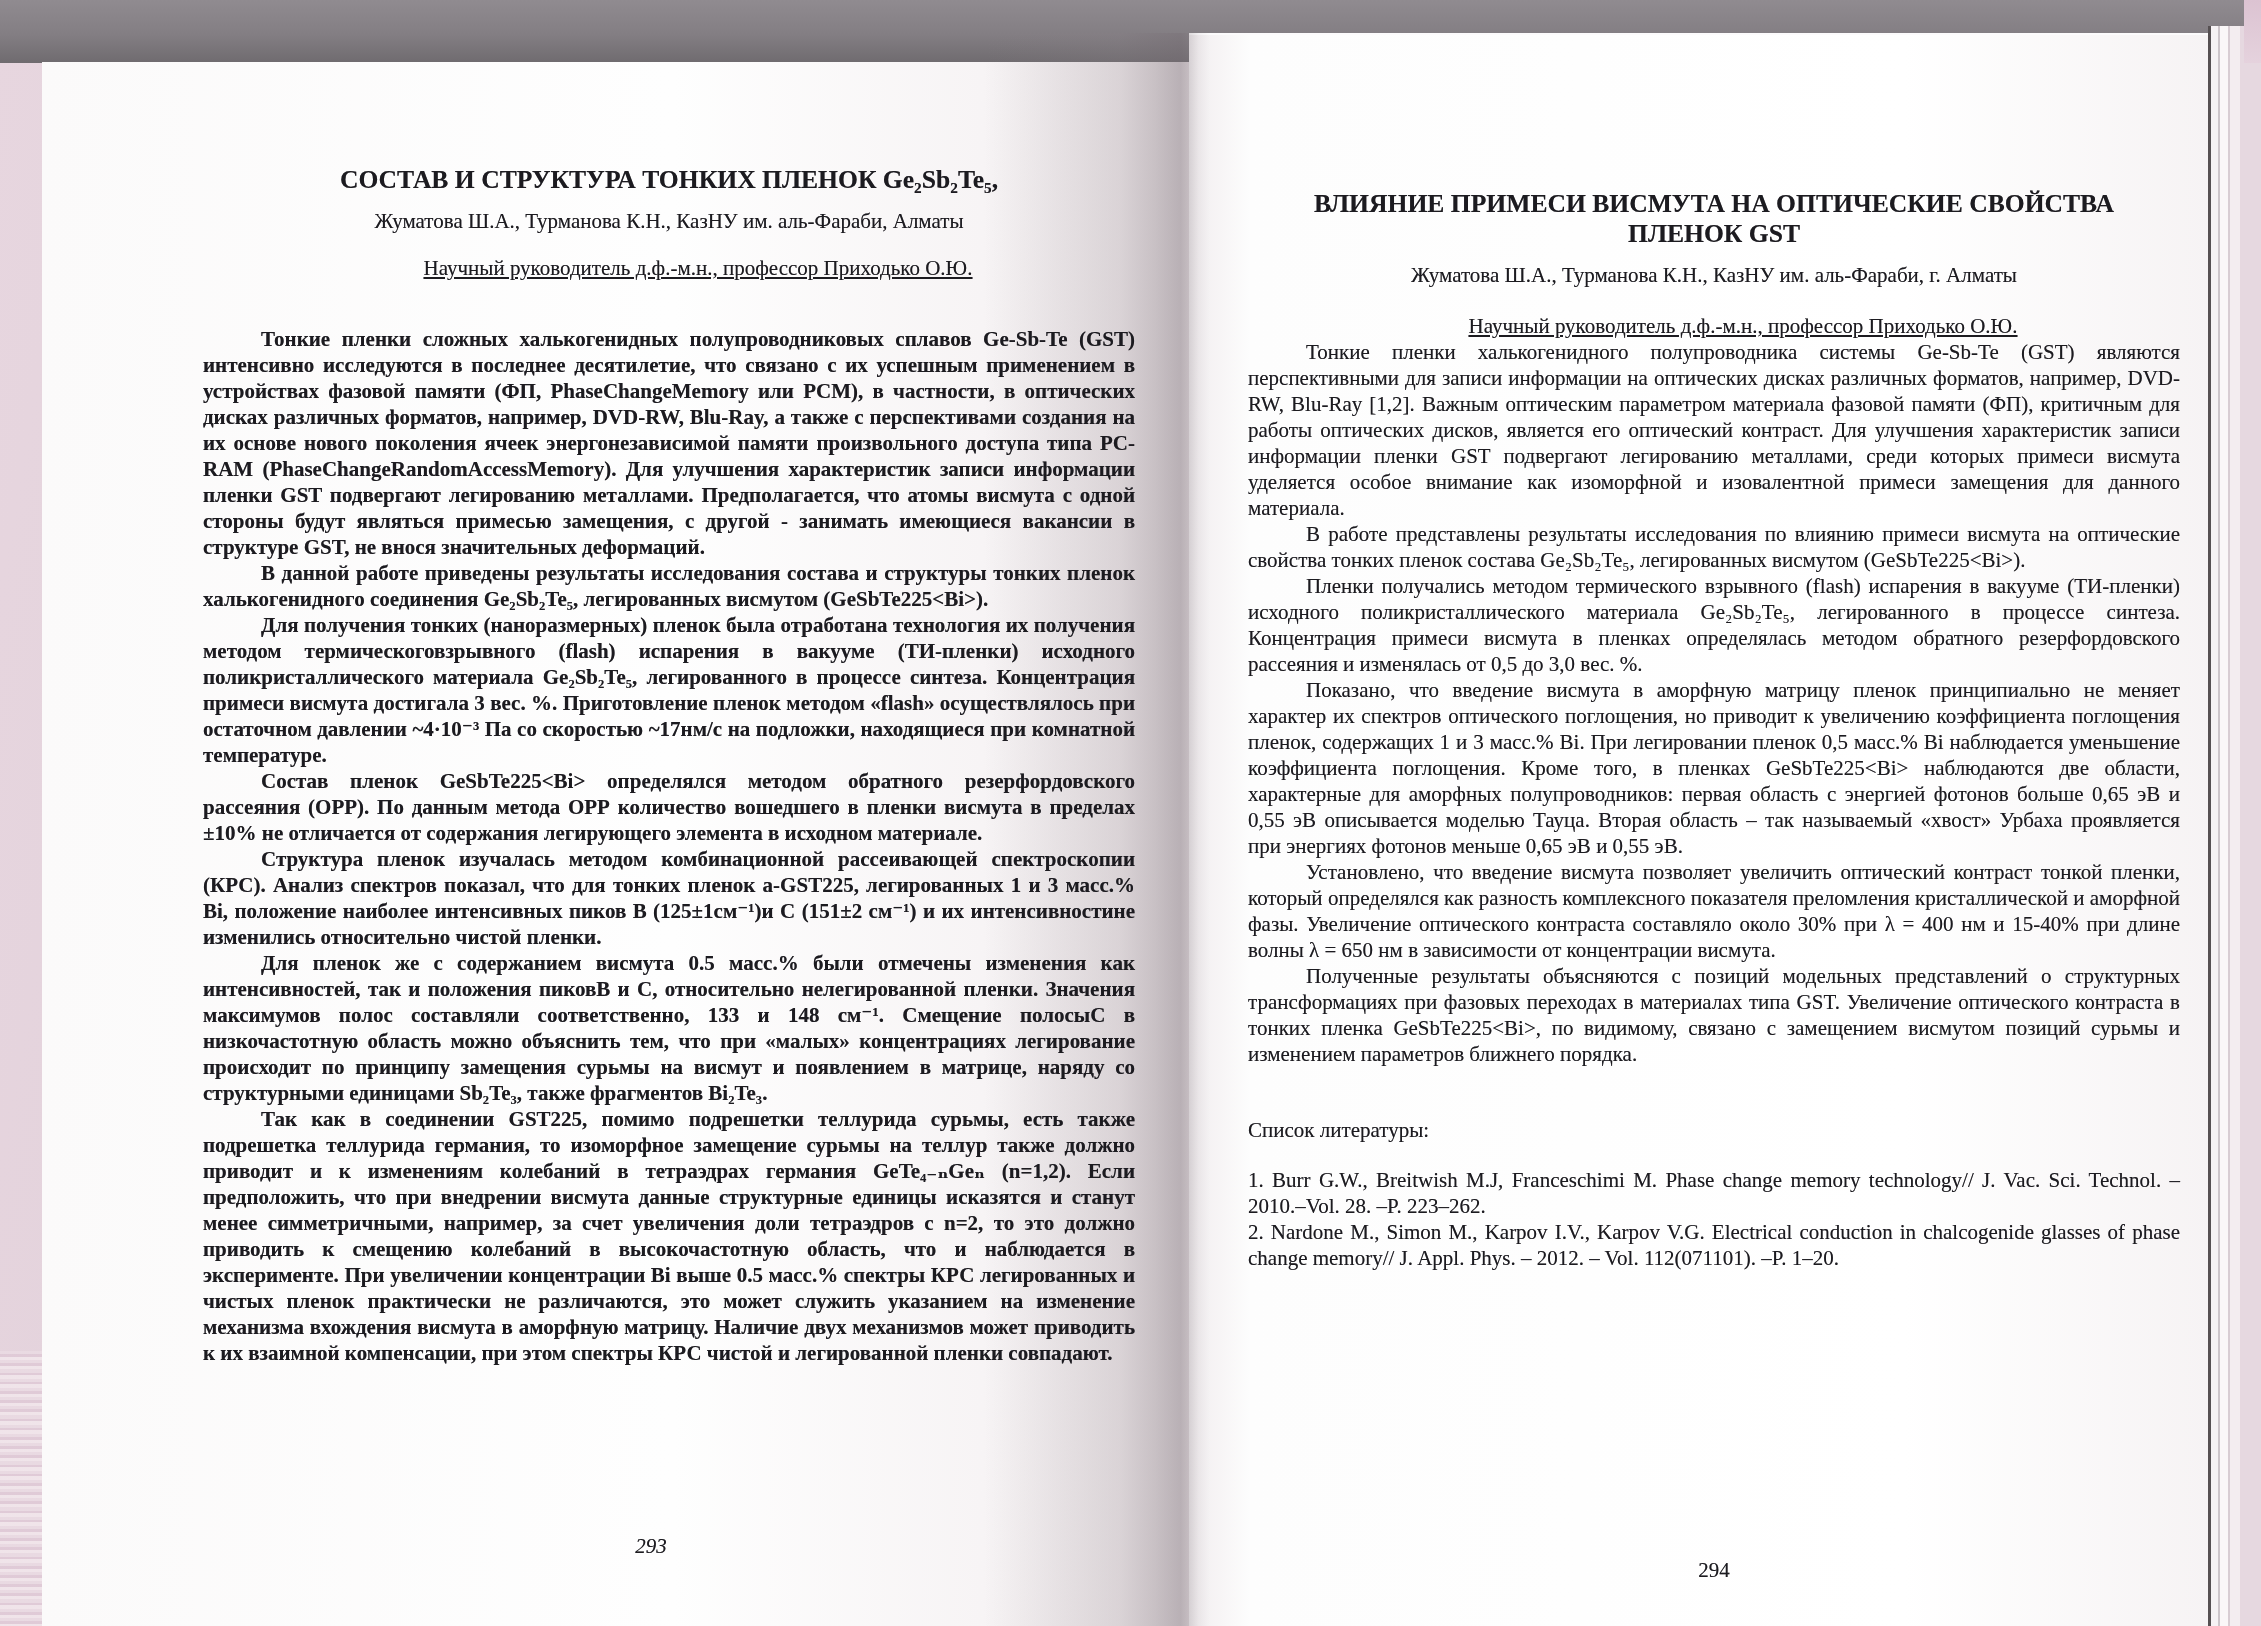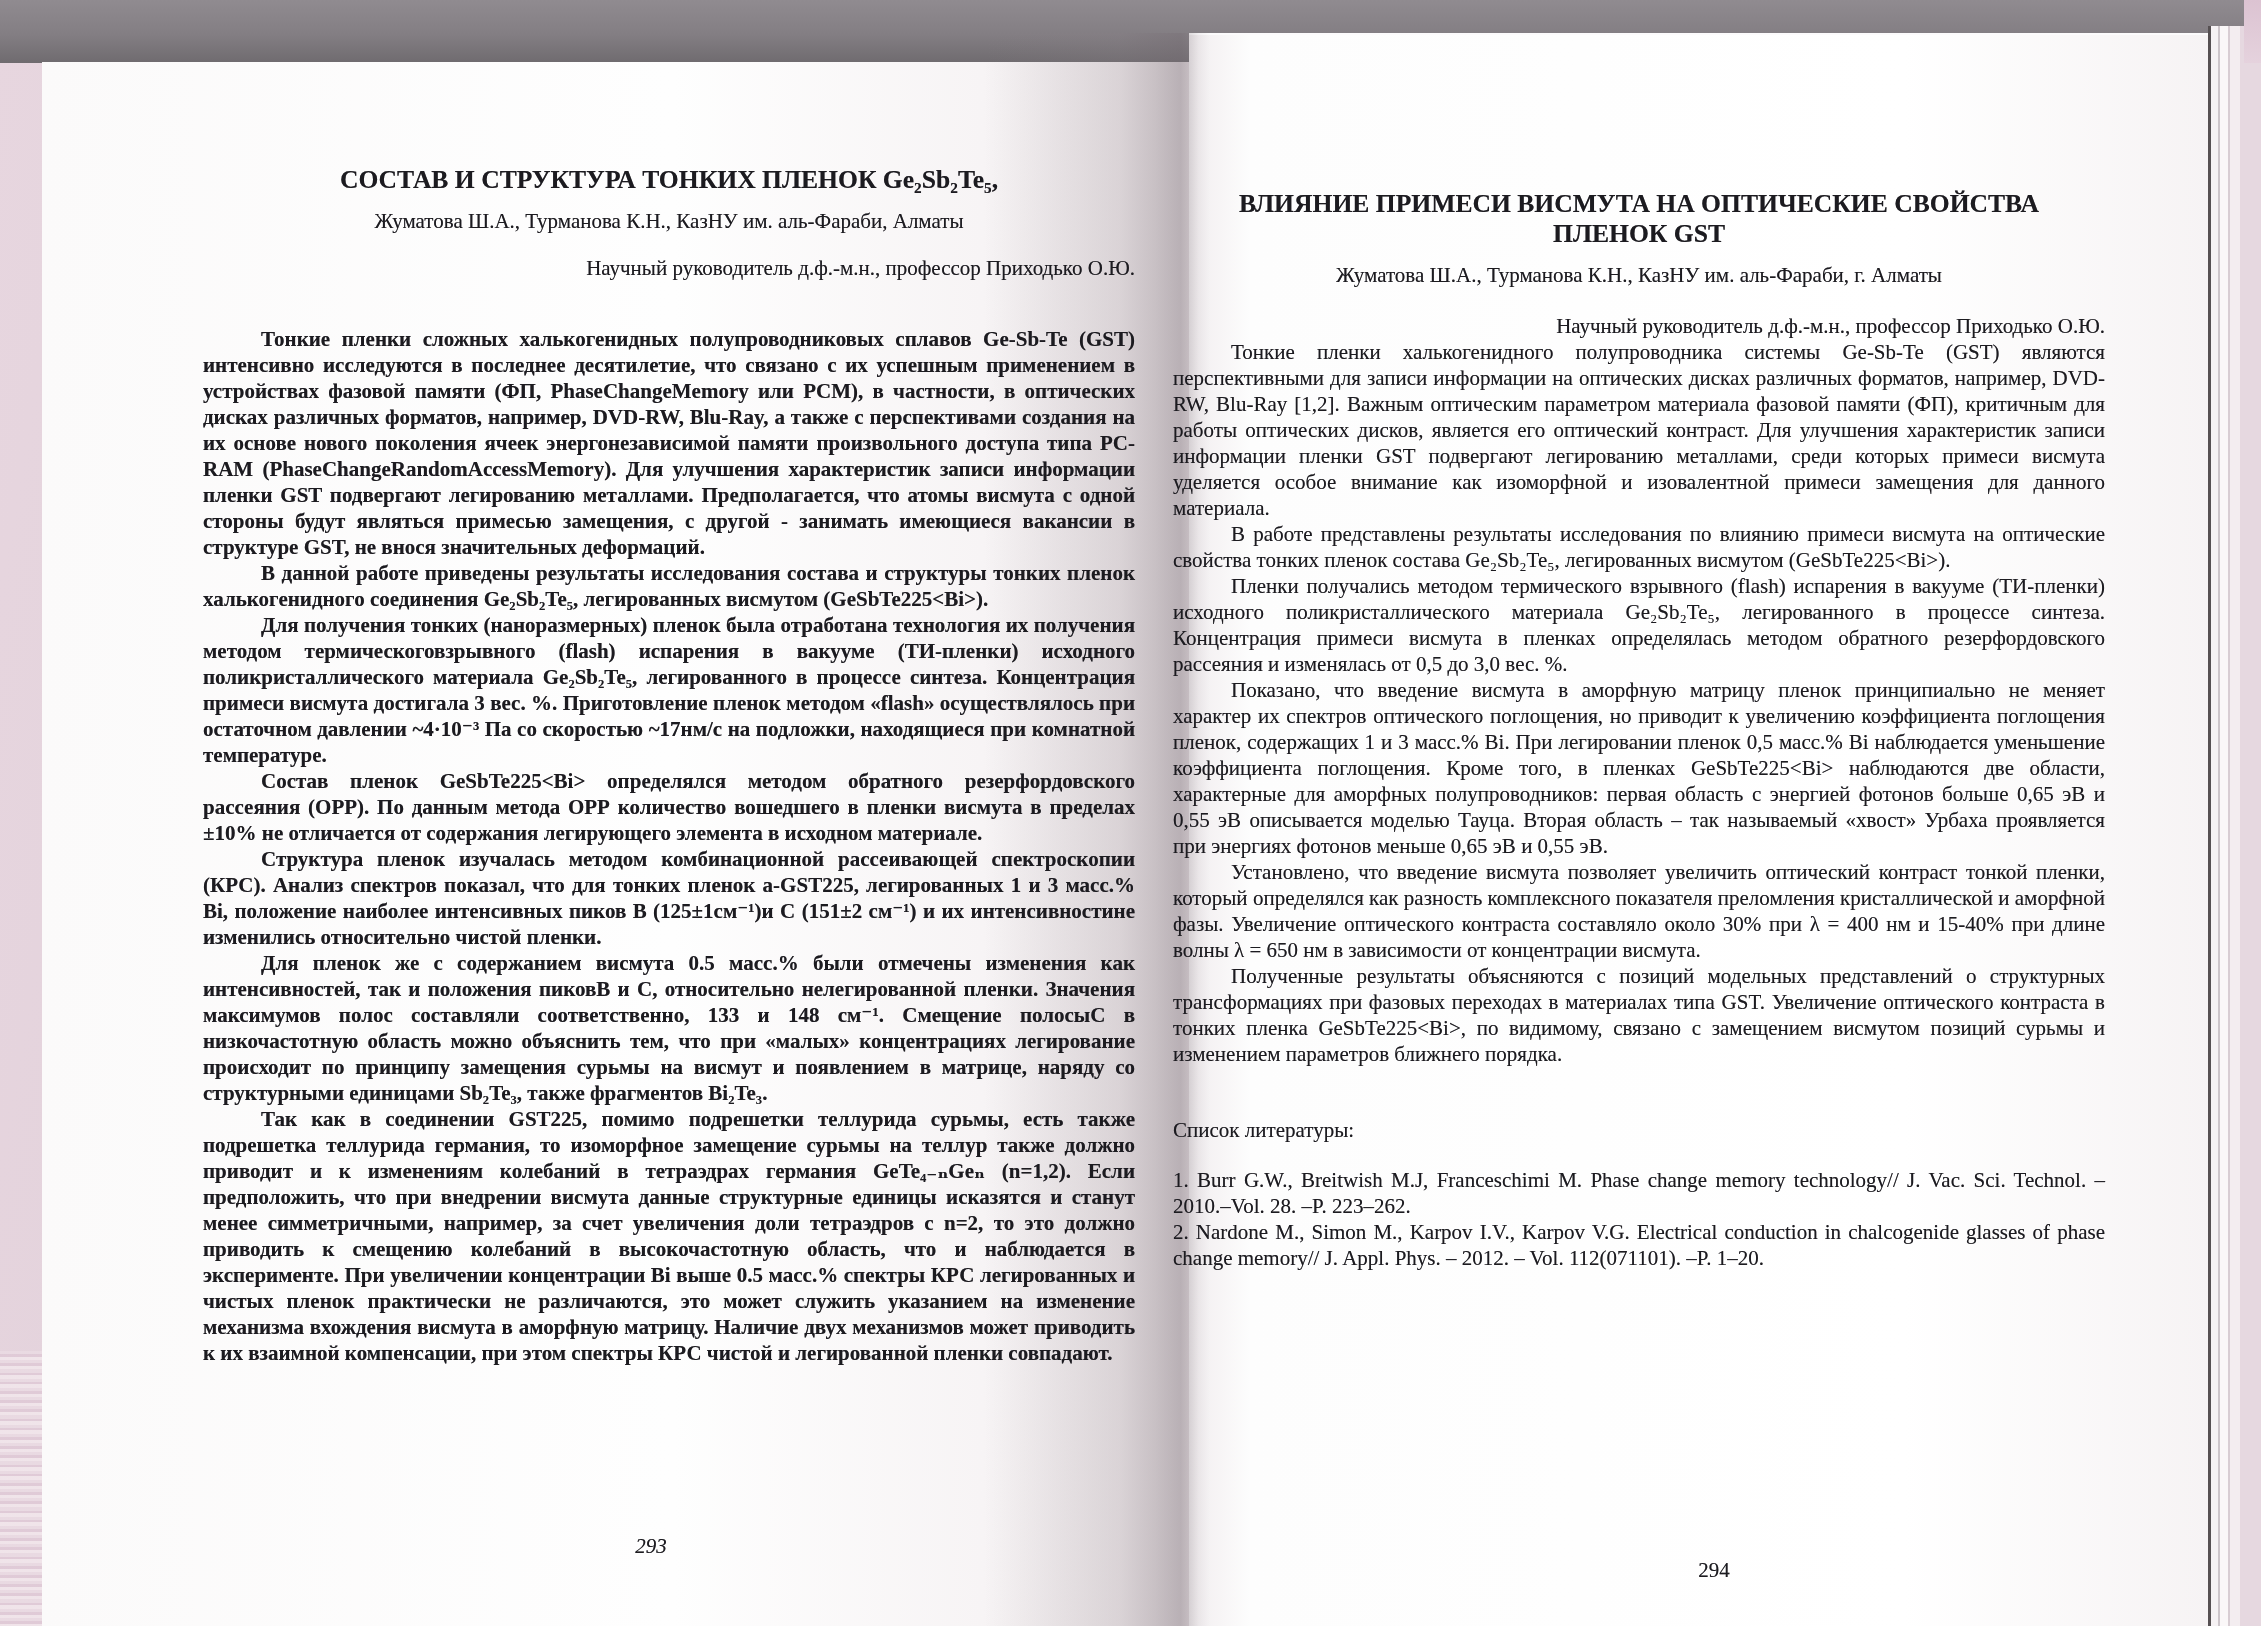--- a/index.html
+++ b/index.html
@@ -42,24 +42,24 @@
   }
   .bottom-left-stripes {
     position:absolute; left:0; top:1351px; width:49px; height:276px; opacity:.85;
     background: repeating-linear-gradient(to bottom, #eadbe3 0 3.3px, #dfc9d6 3.3px 5.9px, #f2e7ec 5.9px 9.2px);
   }
   .content {
     position:absolute; width:932px; font-size:21px; line-height:26px;
     text-align:justify; text-shadow:0 0 0.4px rgba(25,24,30,0.5);
   }
   .content-left  { left:203px;  top:165px; }
-  .content-right { left:1173px; top:189px; }
+  .content-right { left:1248px; top:189px; }
   .title { text-align:center; font-weight:bold; font-size:25.6px; line-height:30px; }
   .authors    { text-align:center; margin-top:13px; }
-  .supervisor { margin-top:21px; text-indent:58px; text-align:right; }
+  .supervisor { margin-top:21px; text-indent:58px; text-align:center;text-decoration:underline; }
   .supervisor-tight { margin-top:25px; }
   .paragraphs-left  { margin-top:45px;font-weight:bold; }
   .paragraphs-right { margin-top:0; }
   .content p { margin:0; text-indent:58px; }
   .refs-heading { font-weight:normal; margin-top:50px; text-indent:0; text-align:left; }
   .refs { margin-top:23.6px; }
   .refs p { text-indent:0; }
   .pagenum {
     position:absolute; width:932px; text-align:center; font-size:21px;
     text-shadow:0 0 0.4px rgba(25,24,30,0.5);

